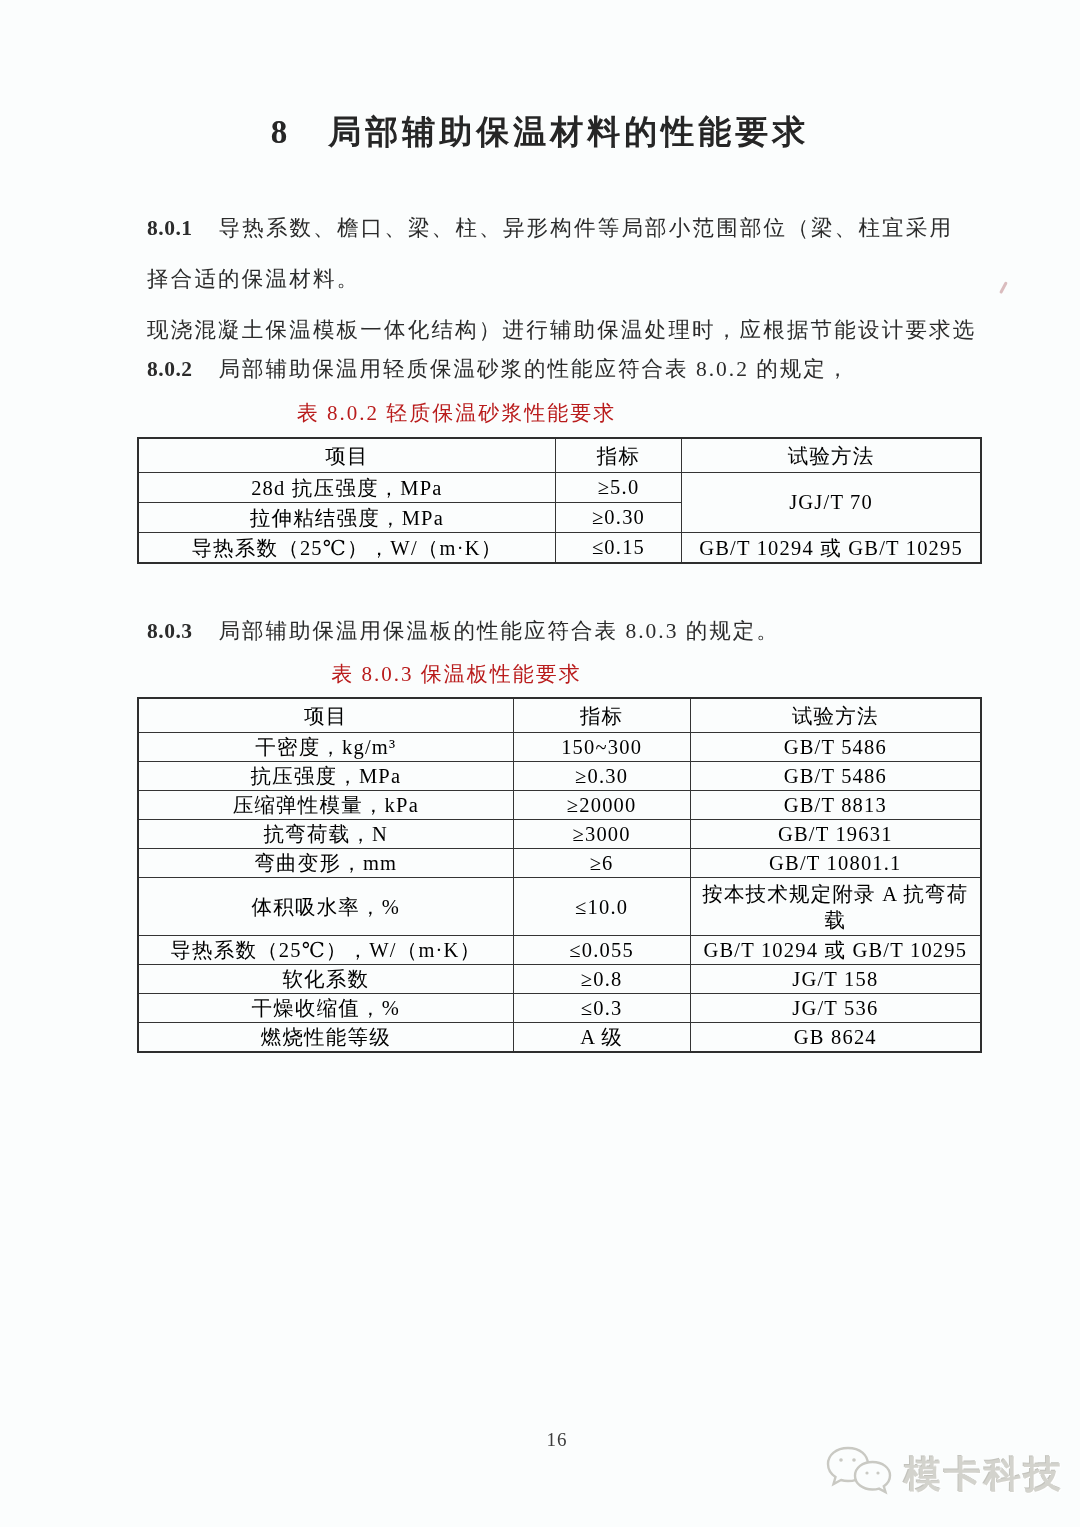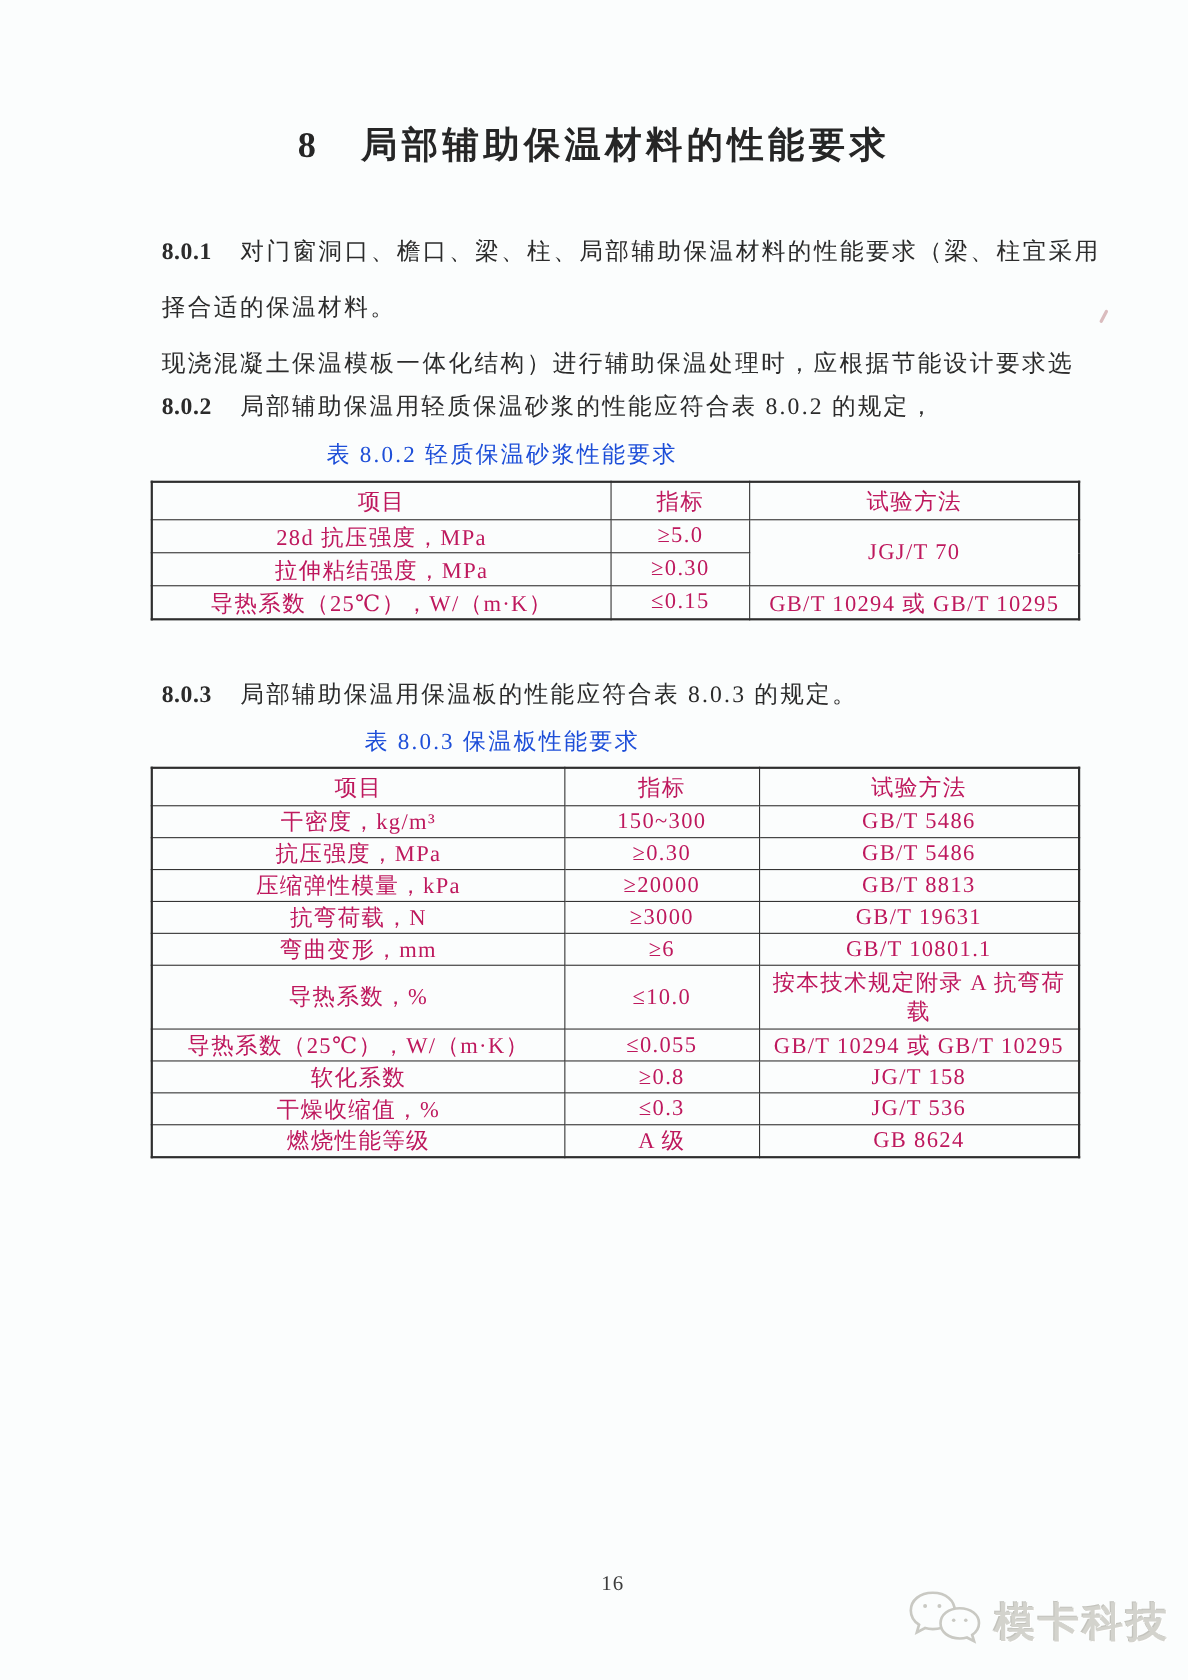--- a/index.html
+++ b/index.html
@@ -15,28 +15,28 @@
     color:#262626;
   }
   .para { position:absolute; left:147px; width:846px; font-size:21.5px; color:#2b2b2b; }
   .para-801 { top:203px; }
   .para-line { height:51px; line-height:51px; letter-spacing:2.2px; white-space:nowrap; }
   .sec-num { font-weight:bold; letter-spacing:0.5px; margin-right:26px; }
   .para-802 { top:349px; line-height:40px; letter-spacing:2px; white-space:nowrap; }
   .para-803 { top:611px; line-height:40px; letter-spacing:2px; white-space:nowrap; }
   .tbl-caption {
     position:absolute; left:0; width:913px; text-align:center;
-    font-size:21px; letter-spacing:2px; color:#1d4ed8;
+    font-size:21px; letter-spacing:2px; color:#b91c1c;
   }
   .cap-802 { top:399px; }
   .cap-803 { top:660px; }
   table.perf {
     position:absolute; left:137px; width:845px;
     border-collapse:collapse; table-layout:fixed;
-    font-size:20.5px; color:#be185d;
+    font-size:20.5px; color:#000000;
   }
   table.perf td, table.perf th {
     border:1.6px solid #343434; text-align:center; vertical-align:middle;
     font-weight:normal; padding:0 4px; letter-spacing:1.2px; overflow:hidden;
   }
   table.perf { border:2.2px solid #2e2e2e; }
   .tbl-802 { top:437px; }
   .tbl-802 th { height:33px; }
   .tbl-802 td { height:29px; }
   .tbl-803 { top:697px; }
@@ -65,21 +65,21 @@
 </style>
 </head>
 <body>
 
 <div class="page-title">8　局部辅助保温材料的性能要求</div>
 
 <div class="scan-artifact"></div>
 
 <div class="para para-801">
   <div class="para-line">
-    <span class="sec-num">8.0.1</span><span>对门窗洞口、檐口、梁、柱、局部辅助保温材料的性能要求（梁、柱宜采用</span>
+    <span class="sec-num">8.0.1</span><span>导热系数、檐口、梁、柱、异形构件等局部小范围部位（梁、柱宜采用</span>
   </div>
   <div class="para-line">
     <span>择合适的保温材料。</span>
   </div>
   <div class="para-line">
     <span>现浇混凝土保温模板一体化结构）进行辅助保温处理时，应根据节能设计要求选</span>
   </div>
 </div>
 
 <div class="para para-802">
@@ -154,21 +154,21 @@
     <td>抗弯荷载，N</td>
     <td class="latin">≥3000</td>
     <td class="latin">GB/T 19631</td>
   </tr>
   <tr>
     <td>弯曲变形，mm</td>
     <td class="latin">≥6</td>
     <td class="latin">GB/T 10801.1</td>
   </tr>
   <tr>
-    <td class="dbl">导热系数，%</td>
+    <td class="dbl">体积吸水率，%</td>
     <td class="dbl latin">≤10.0</td>
     <td class="dbl">按本技术规定附录 A 抗弯荷载</td>
   </tr>
   <tr>
     <td>导热系数（25℃），W/（m·K）</td>
     <td class="latin">≤0.055</td>
     <td class="latin">GB/T 10294 或 GB/T 10295</td>
   </tr>
   <tr>
     <td>软化系数</td>

